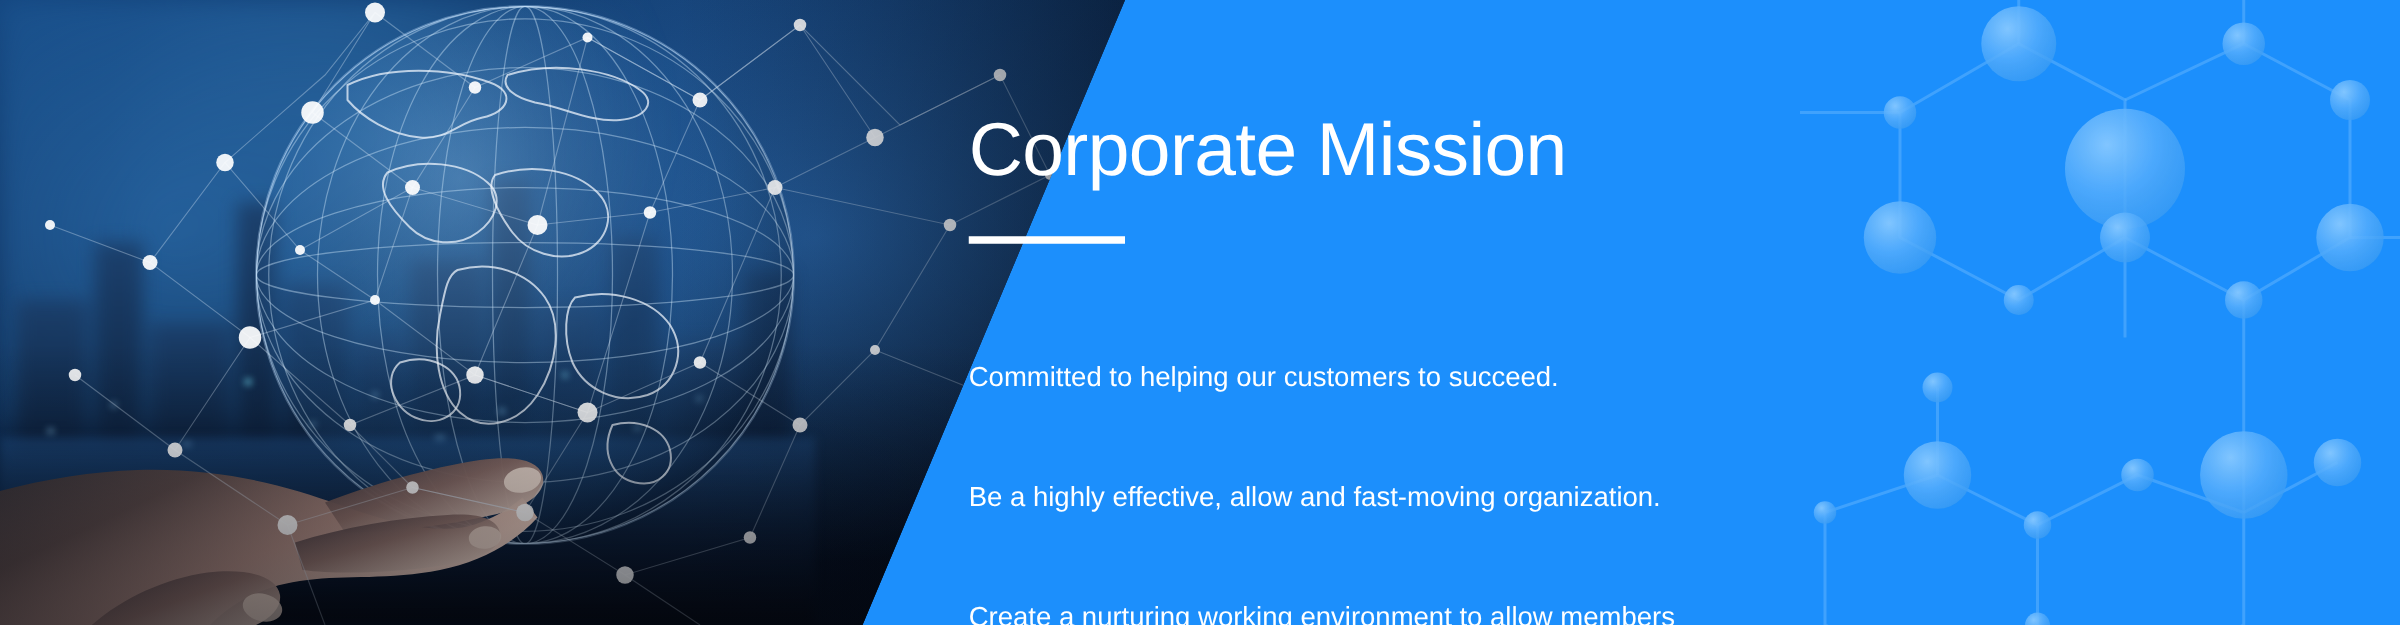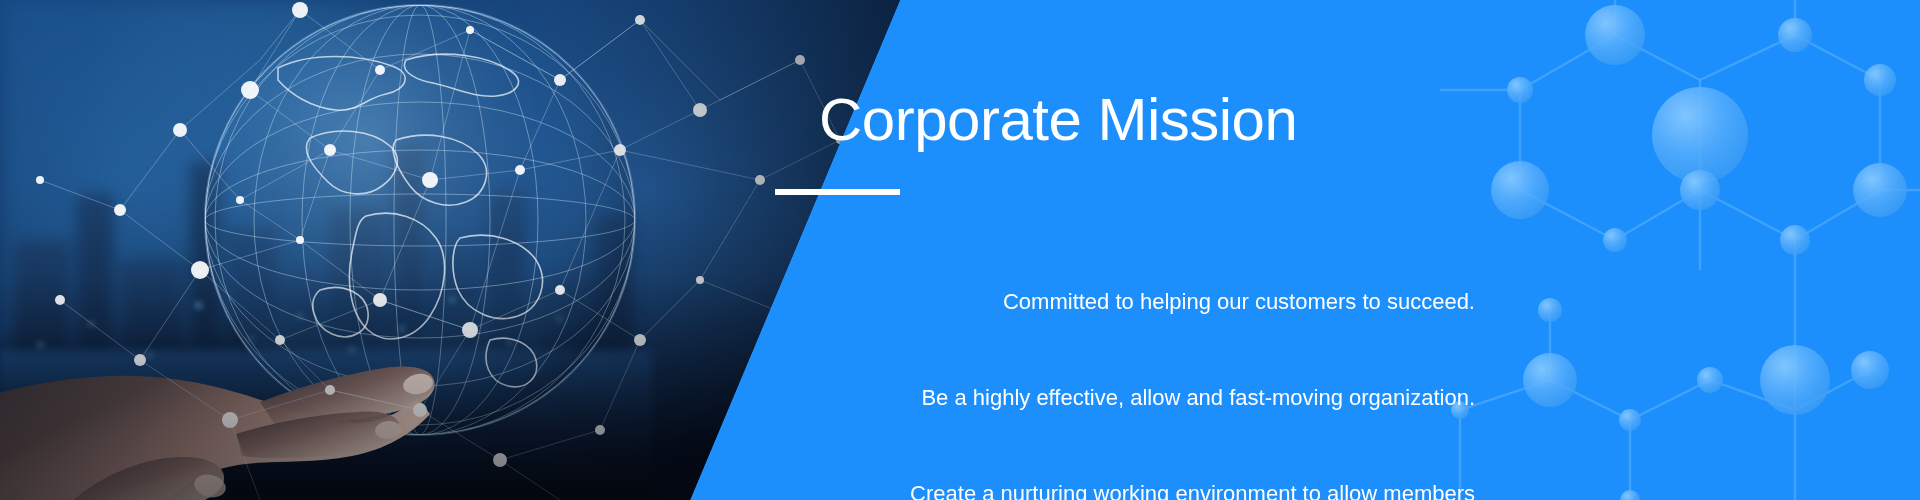--- a/index.html
+++ b/index.html
@@ -104,36 +104,35 @@
     left:775px; top:88px;
     width:700px;
   }
   .title {
     color:#ffffff;
     font-size:60px;
     font-weight:400;
     line-height:1.05;
     letter-spacing:-.5px;
     white-space:nowrap;
-    margin-left:44px;
   }
   .rule {
     margin-top:38px;
     width:125px; height:6px;
     background:#ffffff;
   }
   .body-text {
     margin-top:27px;
     color:#ffffff;
     font-size:22px;
     font-weight:400;
     line-height:32px;
     white-space:pre;
   }
-  .body-text div { white-space:pre;text-align:right; }
+  .body-text div { white-space:pre; }
 </style>
 </head>
 <body>
 
 <div class="banner">
 
   <div class="blue-field"></div>
 
   <div class="molecules">
     <svg viewBox="0 0 560 620" xmlns="http://www.w3.org/2000/svg">

